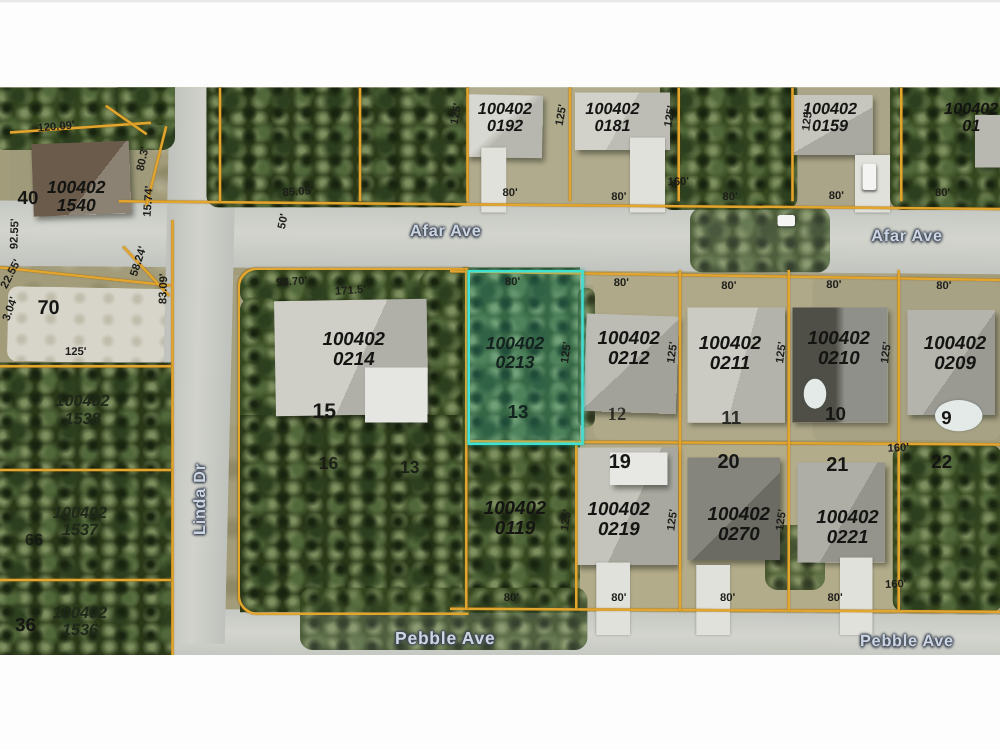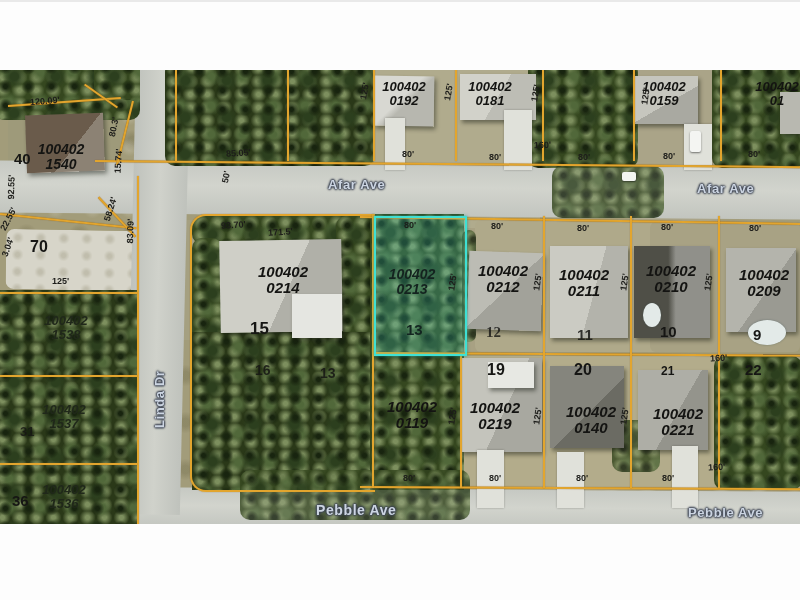--- a/index.html
+++ b/index.html
@@ -198,42 +198,42 @@
     <div class="pid" style="left:380px;top:329px;width:64px;font-size:15px;">
         <span>100402</span>
         <span>0119</span>
       </div>
     <div class="pid" style="left:464px;top:330px;width:62px;font-size:15px;">
         <span>100402</span>
         <span>0219</span>
       </div>
     <div class="pid" style="left:560px;top:334px;width:62px;font-size:15px;">
         <span>100402</span>
-        <span>0140</span>
+        <span>0270</span>
       </div>
     <div class="pid" style="left:647px;top:336px;width:62px;font-size:15px;">
         <span>100402</span>
         <span>0221</span>
       </div>
 
     <div class="lot" style="left:14px;top:80px;font-size:15px;">40</div>
     <div class="lot" style="left:30px;top:168px;font-size:16px;">70</div>
-    <div class="lot" style="left:20px;top:354px;font-size:13px;opacity:0.8;">31</div>
+    <div class="lot" style="left:20px;top:354px;font-size:13px;opacity:0.8;">66</div>
     <div class="lot" style="left:12px;top:422px;font-size:15px;">36</div>
     <div class="lot" style="left:250px;top:249px;font-size:17px;">15</div>
     <div class="lot" style="left:255px;top:292px;font-size:14px;opacity:0.85;">16</div>
     <div class="lot" style="left:320px;top:295px;font-size:14px;opacity:0.85;">13</div>
     <div class="lot" style="left:406px;top:251px;font-size:15px;color:#132420;">13</div>
     <div class="lot" style="left:486px;top:254px;font-size:15px;opacity:0.8;font-family:Liberation Serif, serif;">12</div>
     <div class="lot" style="left:577px;top:256px;font-size:15px;opacity:0.85;">11</div>
     <div class="lot" style="left:660px;top:253px;font-size:15px;">10</div>
     <div class="lot" style="left:753px;top:256px;font-size:15px;">9</div>
     <div class="lot" style="left:487px;top:291px;font-size:16px;">19</div>
     <div class="lot" style="left:574px;top:291px;font-size:16px;">20</div>
-    <div class="lot" style="left:661px;top:294px;font-size:12px;">21</div>
+    <div class="lot" style="left:661px;top:294px;font-size:16px;">21</div>
     <div class="lot" style="left:745px;top:291px;font-size:15px;">22</div>
 
     <span class="dim" style="left:30px;top:26px;transform:rotate(-5deg);">120.09'</span>
     <span class="dim" style="left:104px;top:52px;transform:rotate(-78deg);">80.3'</span>
     <span class="dim" style="left:106px;top:86px;transform:rotate(-86deg);">15.74'</span>
     <span class="dim" style="left:-1px;top:112px;transform:rotate(-88deg);">92.55'</span>
     <span class="dim" style="left:-4px;top:144px;transform:rotate(-62deg);">22.55'</span>
     <span class="dim" style="left:-2px;top:172px;transform:rotate(-70deg);">3.04'</span>
     <span class="dim" style="left:118px;top:156px;transform:rotate(-88deg);">83.09'</span>
     <span class="dim" style="left:98px;top:134px;transform:rotate(-72deg);">58.24'</span>

